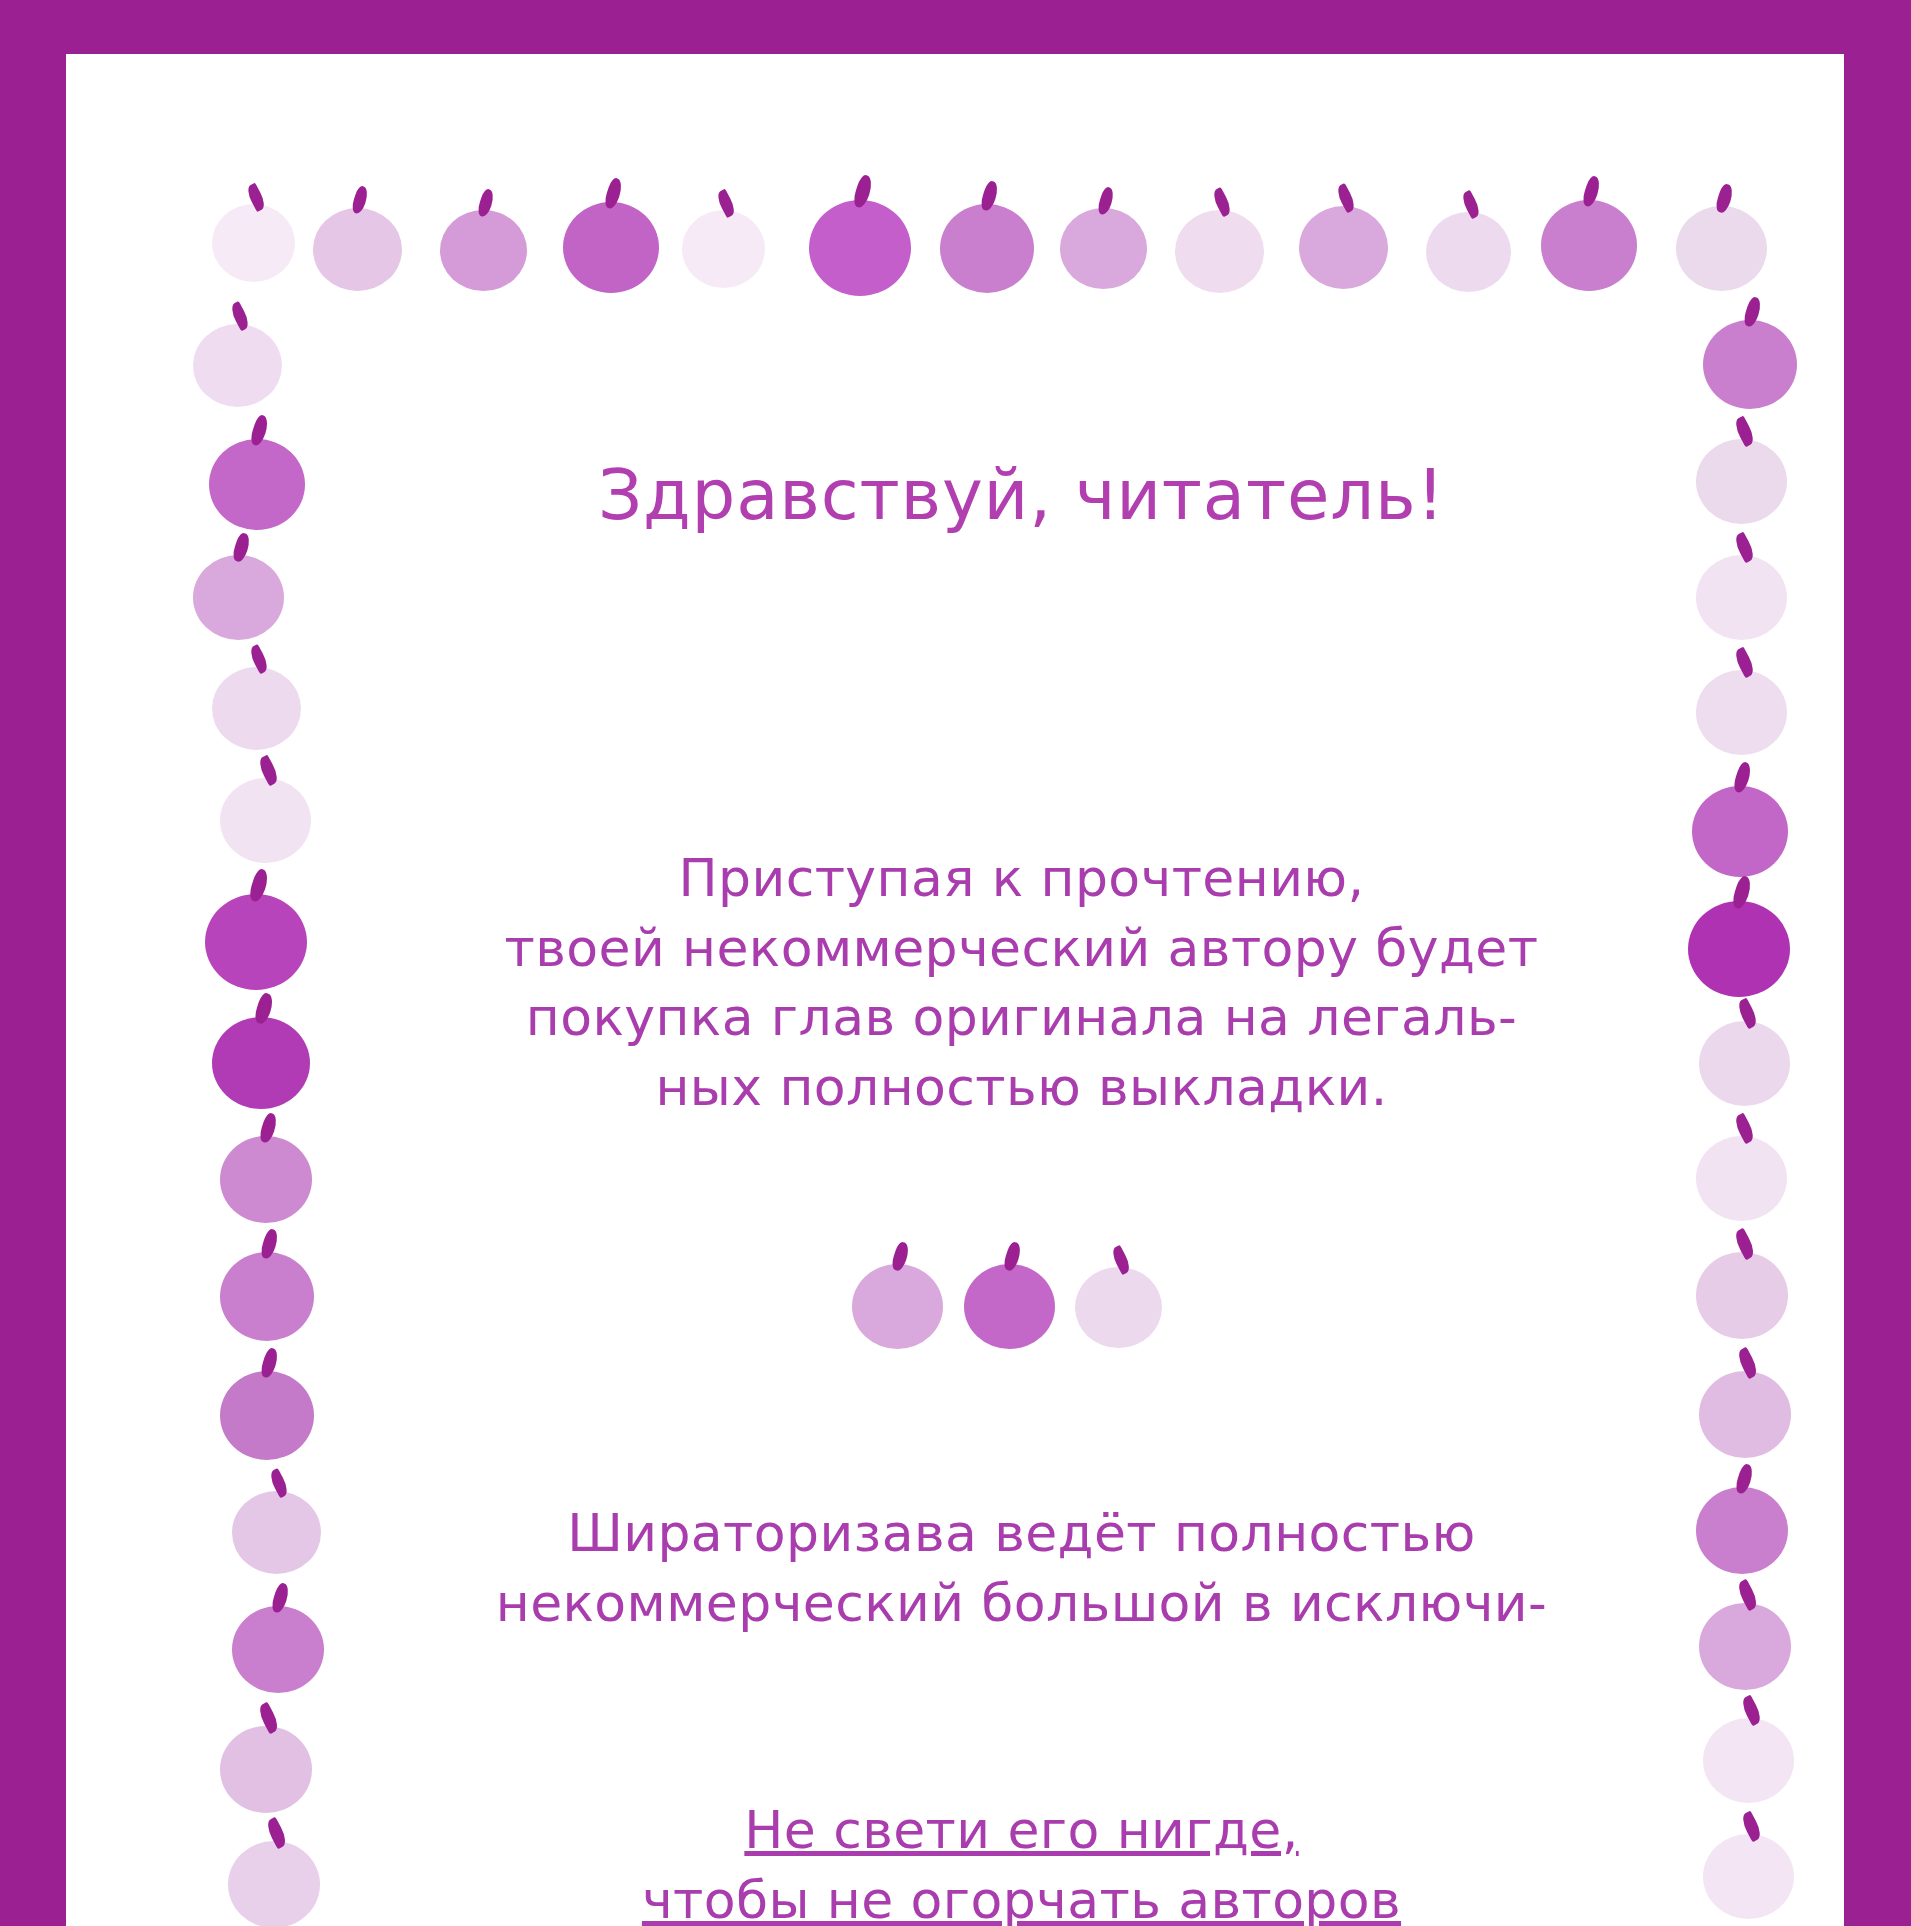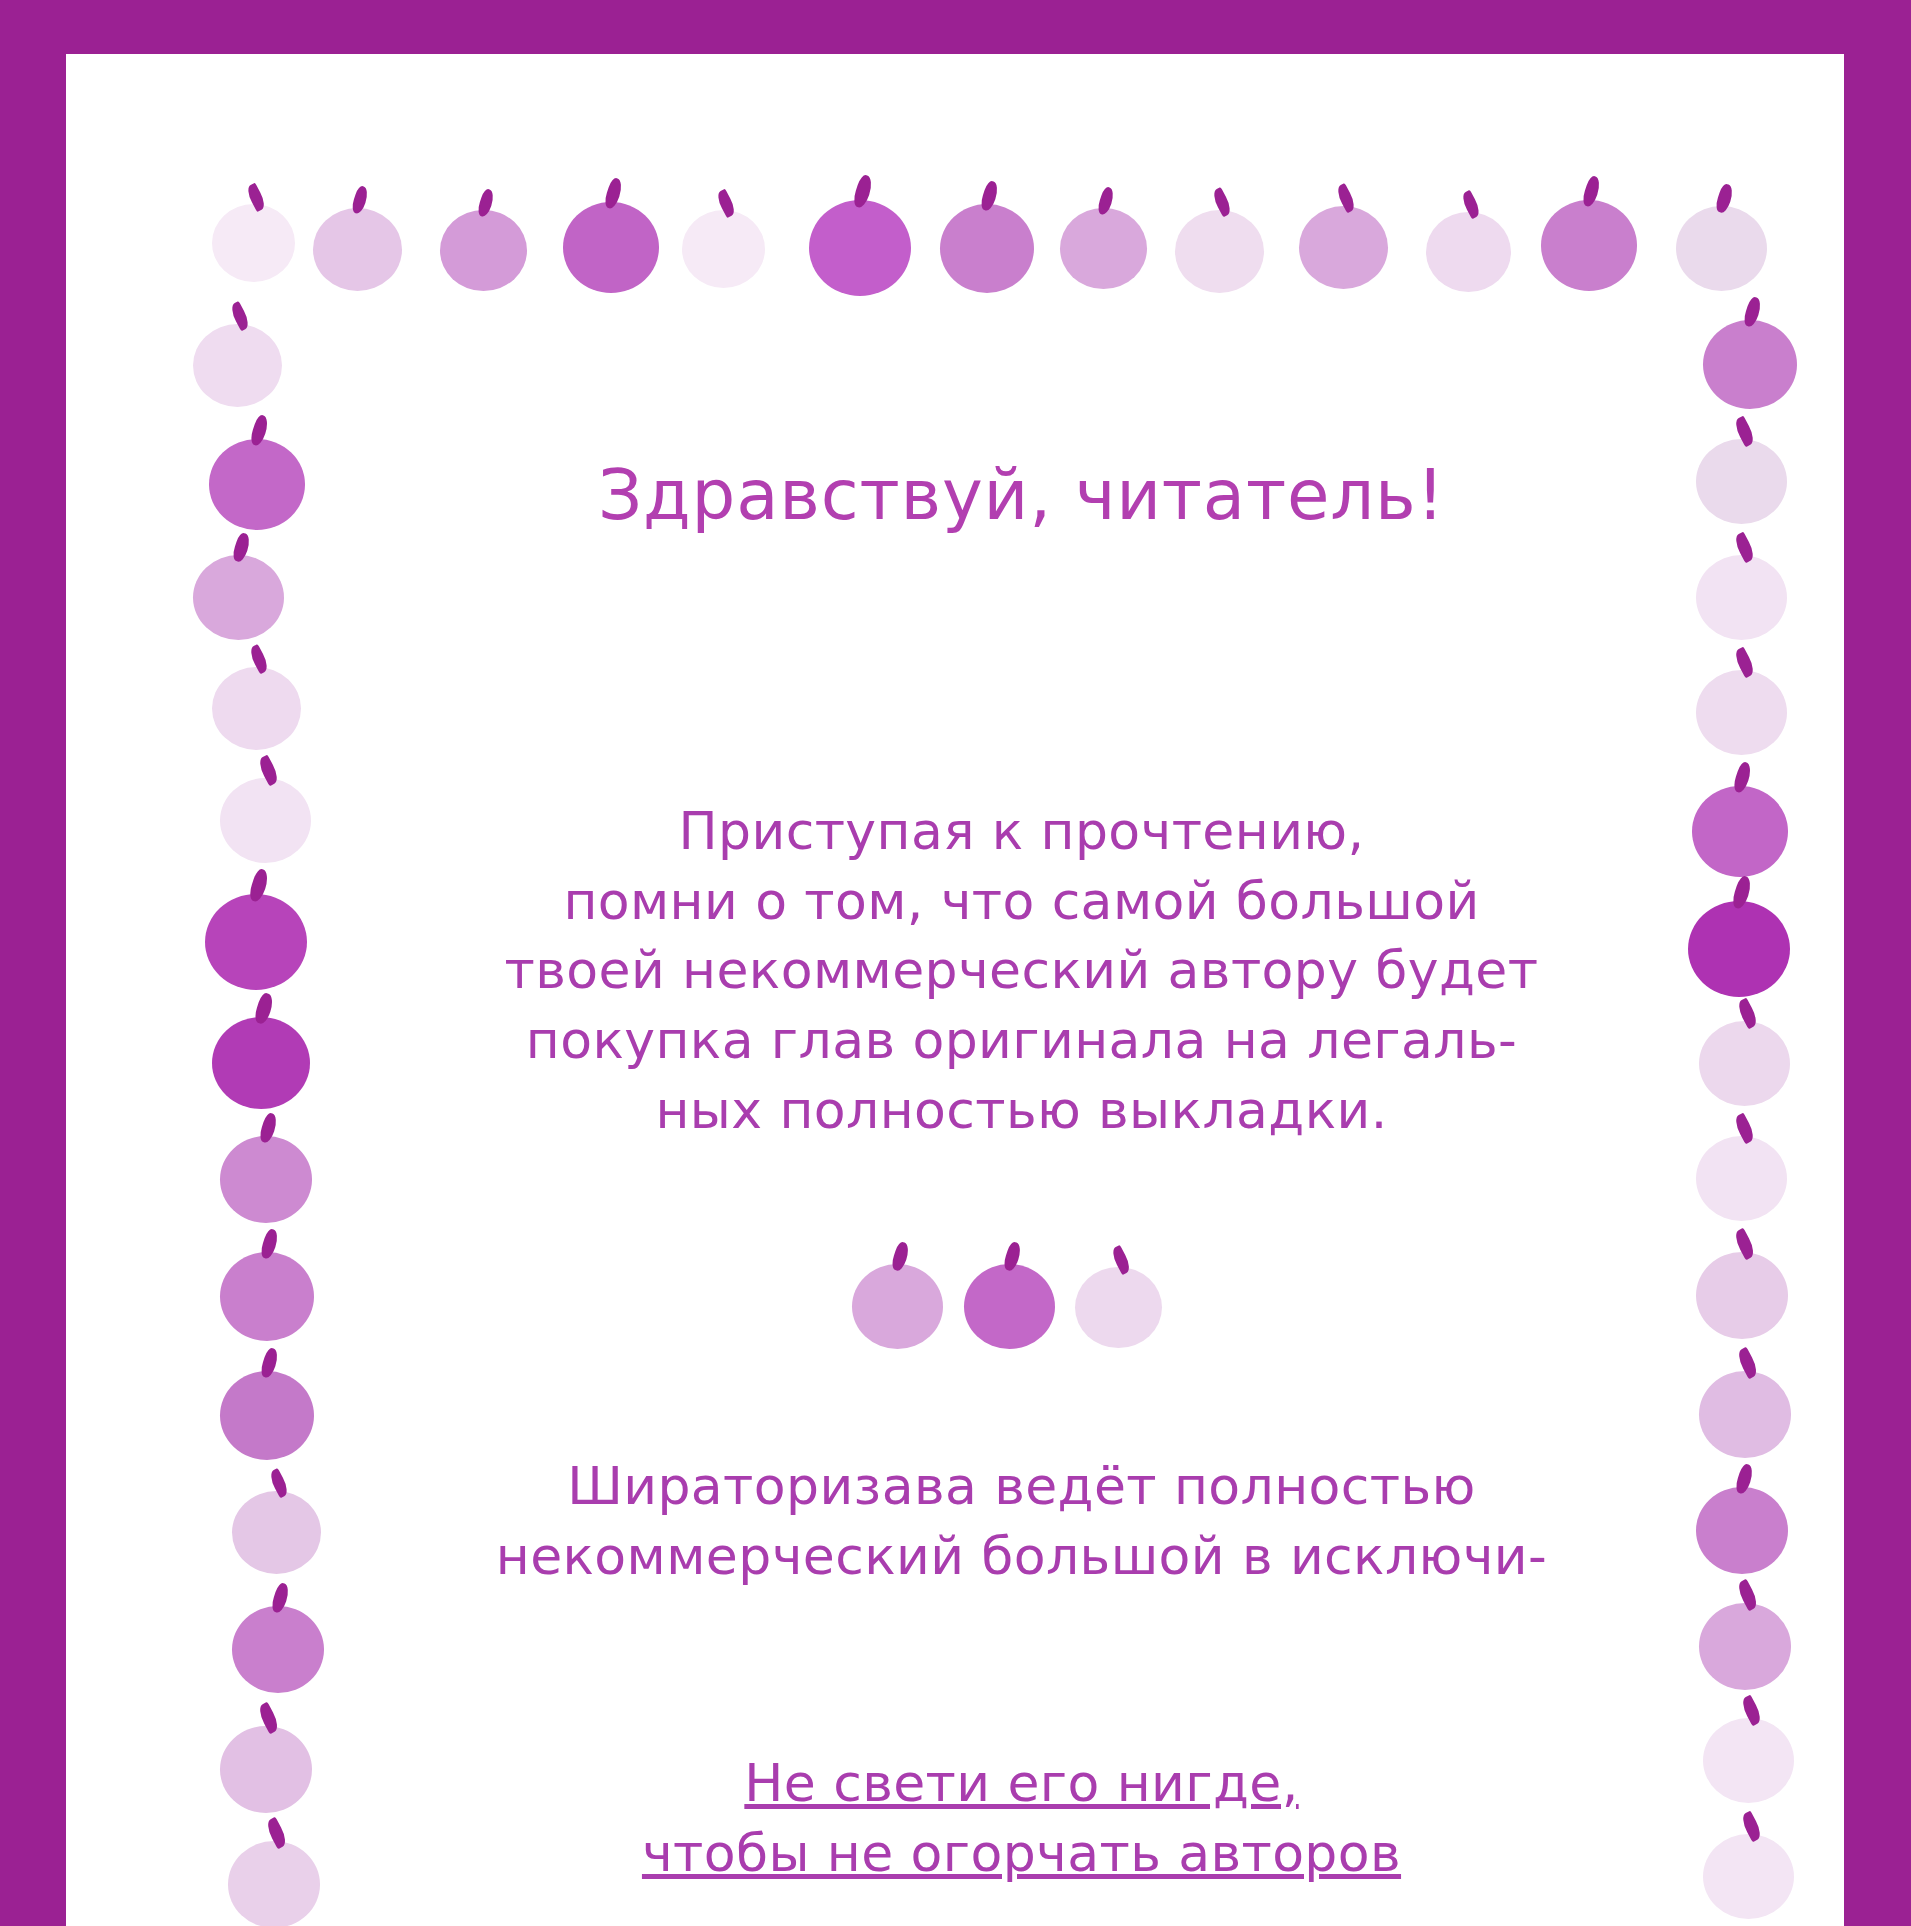--- a/index.html
+++ b/index.html
@@ -78,20 +78,21 @@
     color: #B23FB0;
   }
   .para {
     position: absolute;
     left: 0;
     width: 100%;
     font-size: 52px;
     line-height: 1.34;
     color: #A93DAE;
     letter-spacing: 0.4px;
+    margin-top: 47px;
   }
   .para-1 { top: 743px; }
   .para-2 { top: 1398px; }
   .para-3 { top: 1695px; text-decoration: underline; }
 
   .para .line { display: block; white-space: pre; }
 
   
   .separator {
     position: absolute;
@@ -285,21 +286,20 @@
           <div class="stem curl" style="background: rgb(155, 33, 147);"></div>
         </div>
       </div>
 
     <div class="content">
 
       <div class="title">Здравствуй, читатель!</div>
 
       <div class="para para-1">
         <span class="line">Приступая к прочтению,</span>
-        <span class="line">помни о том, что самой большой</span>
         <span class="line">твоей некоммерческий автору будет</span>
         <span class="line">покупка глав оригинала на легаль-</span>
         <span class="line">ных полностью выкладки.</span>
       </div>
 
       <div class="separator"></div>
 
       <div class="para para-2">
         <span class="line">Шираторизава ведёт полностью</span>
         <span class="line">некоммерческий большой в исключи-</span>

